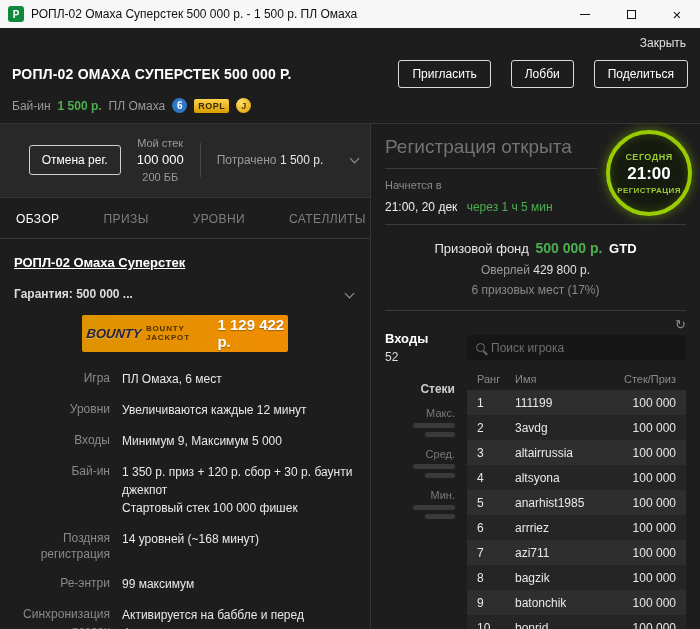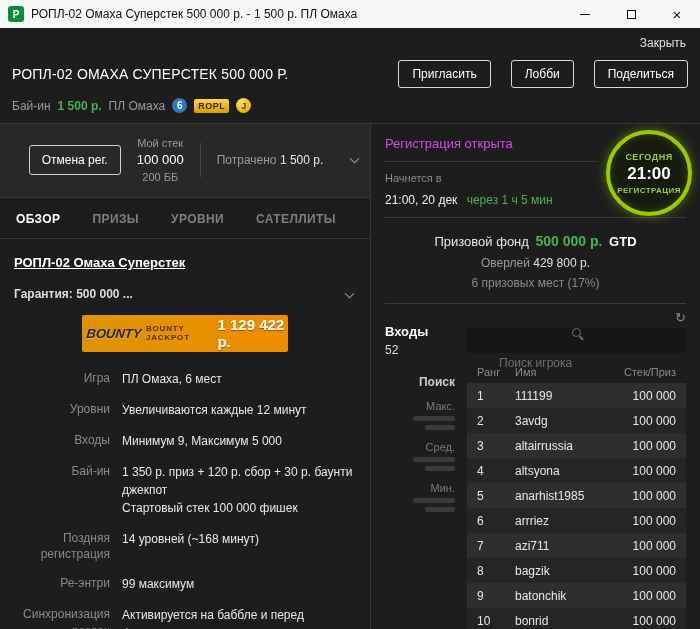--- a/index.html
+++ b/index.html
@@ -17,21 +17,21 @@
   .glyph-max{width:9px;height:9px;border:1px solid #111;}
   .glyph-close{font-size:15px;color:#111;line-height:1;}
 
   
   .topbar{display:flex;justify-content:flex-end;padding:8px 14px 2px;font-size:12px;color:#e0e0e0;}
   .close-link{cursor:default;}
 
   
   .header{padding:8px 12px 0;}
   .header-top{display:flex;align-items:center;}
-  .header-title{font-size:14px;font-weight:normal;color:#fff;letter-spacing:.2px;}
+  .header-title{font-size:14px;font-weight:bold;color:#fff;letter-spacing:.2px;}
   .header-actions{margin-left:auto;display:flex;gap:20px;}
   .hbtn{background:transparent;border:1px solid #d9d9d9;color:#fff;font-size:12px;padding:6px 13px;
     border-radius:3px;font-family:inherit;}
   .buyin-row{display:flex;align-items:center;gap:7px;margin:10px 0;font-size:12px;}
   .muted{color:#9a9a9a;}
   .green{color:#4caf50;font-weight:bold;}
   .badge-six{width:15px;height:15px;border-radius:50%;background:#2f76c4;color:#fff;font-size:10px;
     font-weight:bold;display:flex;align-items:center;justify-content:center;}
   .badge-ropl{background:linear-gradient(180deg,#ffd34d,#d99b00);color:#3a2a00;font-size:9px;
     font-weight:bold;padding:2px 4px;border-radius:2px;letter-spacing:.5px;}
@@ -50,22 +50,22 @@
     padding:7px 12px;border-radius:3px;font-family:inherit;}
   .stack-block{text-align:center;font-size:11px;color:#9a9a9a;line-height:1.4;}
   .stack-value{font-size:13px;color:#fff;}
   .vdiv{width:1px;height:34px;background:#474747;}
   .spent{font-size:12px;color:#e6e6e6;}
   .chev{display:inline-block;width:7px;height:7px;border-right:1.5px solid #9a9a9a;
     border-bottom:1.5px solid #9a9a9a;transform:rotate(45deg);}
   .mystack-chev{position:absolute;right:12px;top:42%;}
 
   
-  .tabs{display:flex;gap:32px;padding:14px 16px 12px;border-bottom:1px solid #353535;
-    font-size:12px;font-weight:bold;letter-spacing:.4px;}
+  .tabs{display:flex;gap:44px;padding:14px 16px 12px;border-bottom:1px solid #353535;
+    font-size:12px;font-weight:normal;letter-spacing:.4px;}
   .tab{color:#7e7e7e;}
   .tab.active{color:#fff;}
 
   
   .overview{padding:14px 14px 0;}
   .t-link{font-size:13px;font-weight:bold;color:#fff;text-decoration:underline;}
   .guarantee-row{display:flex;align-items:center;margin-top:16px;}
   .guarantee{font-size:12px;font-weight:bold;color:#ddd;}
   .guarantee-row .chev{margin-left:auto;margin-right:3px;}
 
@@ -76,21 +76,21 @@
   .bounty-right{flex:1;display:flex;flex-direction:row;align-items:center;justify-content:center;line-height:1.15;}
   .bounty-title{font-size:8px;font-weight:bold;color:#4f3000;letter-spacing:.8px;}
   .bounty-amount{font-size:15px;font-weight:bold;color:#fff;text-shadow:0 1px 1px rgba(0,0,0,.35);}
 
   .details{display:grid;grid-template-columns:96px 1fr;column-gap:12px;row-gap:13px;
     margin-top:18px;font-size:12px;padding-bottom:10px;}
   .dlabel{color:#8a8a8a;text-align:right;line-height:1.35;}
   .dvalue{color:#e8e8e8;line-height:1.5;}
 
   
-  .reg-status{font-size:13px;color:#d946ef;}
+  .reg-status{font-size:19px;color:#737373;}
   .hr{border-top:1px solid #3a3a3a;margin:10px 0;}
   .hr.short{width:212px;}
   .starts-label{font-size:11px;color:#8a8a8a;margin-top:2px;}
   .starts-row{font-size:12px;margin-top:9px;color:#efefef;}
   .starts-in{color:#4caf50;margin-left:6px;}
 
   .reg-badge{position:absolute;top:6px;right:8px;width:86px;height:86px;border-radius:50%;
     border:4px solid #98cb00;background:#161b10;display:flex;flex-direction:column;align-items:center;
     justify-content:center;box-shadow:0 0 12px rgba(150,203,0,.5), inset 0 0 10px rgba(150,203,0,.25);}
   .rb-day{font-size:9px;color:#9ccc2e;font-weight:bold;letter-spacing:.5px;}
@@ -112,21 +112,21 @@
   .stacks-title{font-size:12px;font-weight:bold;color:#ccc;}
   .stack-group{margin-top:11px;}
   .sg-label{font-size:11px;color:#7a7a7a;}
   .sg-bar{height:5px;border-radius:2px;background:#3a3a3a;margin:4px 0 0 auto;}
   .sg-bar.b1{width:42px;}
   .sg-bar.b2{width:30px;}
 
   .entries-right{flex:1;position:relative;padding-top:14px;}
   .refresh{position:absolute;top:-4px;right:0;color:#8a8a8a;font-size:13px;}
   .search{height:25px;background:#161616;border-radius:4px;display:flex;align-items:center;
-    padding:0 9px;gap:19px;flex-direction:column;}
+    padding:0 9px;gap:6px;}
   .search input{background:transparent;border:none;outline:none;color:#bbb;font-size:12px;
     font-family:inherit;flex:1;min-width:0;}
   .search input::placeholder{color:#6f6f6f;}
   .mag{width:9px;height:9px;border:1.5px solid #6f6f6f;border-radius:50%;position:relative;flex:none;}
   .mag::after{content:"";position:absolute;width:5px;height:1.5px;background:#6f6f6f;right:-4px;
     bottom:-2px;transform:rotate(45deg);}
 
   .table{margin-top:9px;}
   .thead{display:grid;grid-template-columns:38px 1fr 74px;padding:4px 10px 5px;font-size:11px;color:#8a8a8a;}
   .th-stack{text-align:right;}
@@ -279,21 +279,21 @@
       <div class="prize-line3">6 призовых мест (17%)</div>
     </div>
 
     <div class="hr"></div>
 
     <div class="entries">
       <div class="entries-left">
         <div class="entries-label">Входы</div>
         <div class="entries-count">52</div>
         <div class="stacks">
-          <div class="stacks-title">Поиск</div>
+          <div class="stacks-title">Стеки</div>
           <div class="stack-group">
             <div class="sg-label">Макс.</div>
             <div class="sg-bar b1"></div>
             <div class="sg-bar b2"></div>
           </div>
           <div class="stack-group">
             <div class="sg-label">Сред.</div>
             <div class="sg-bar b1"></div>
             <div class="sg-bar b2"></div>
           </div>

